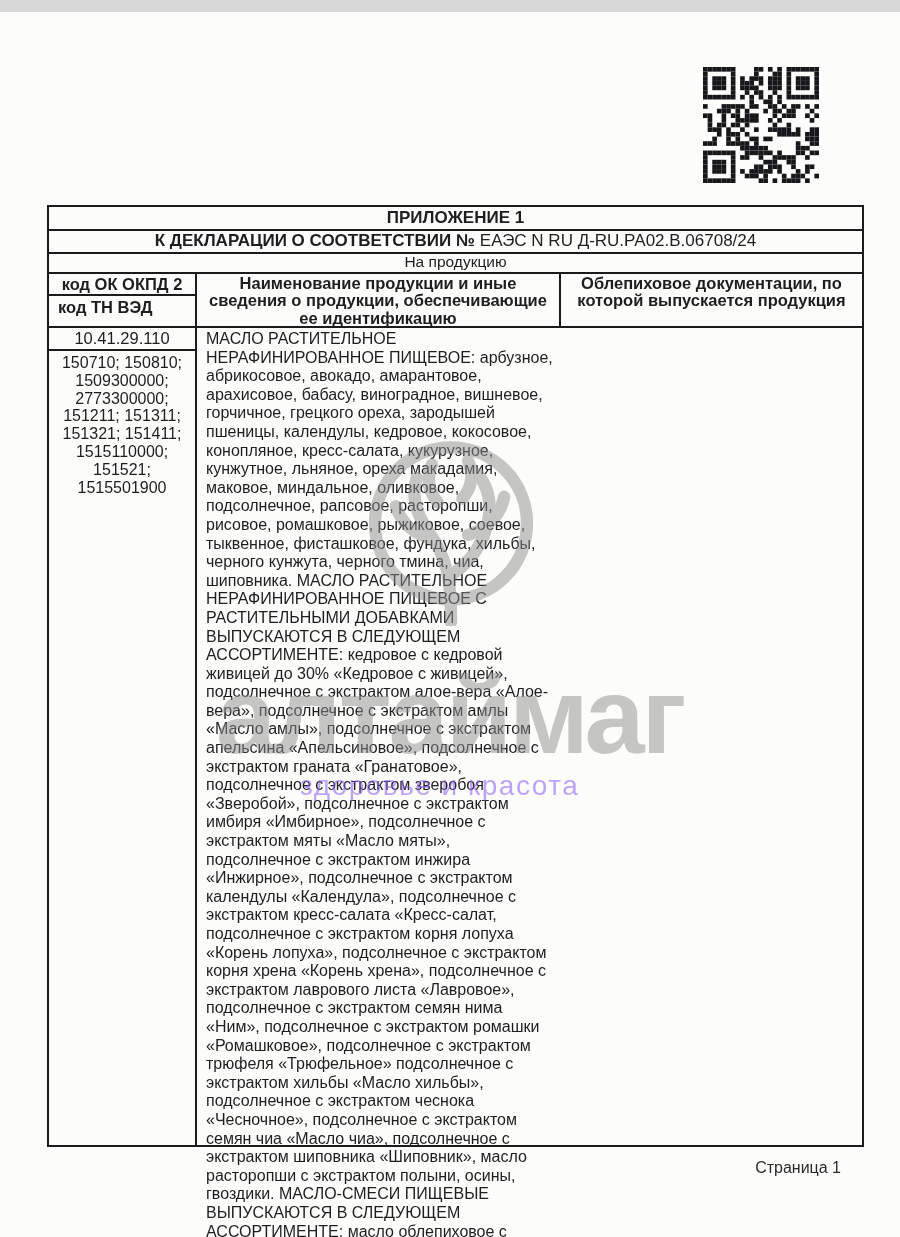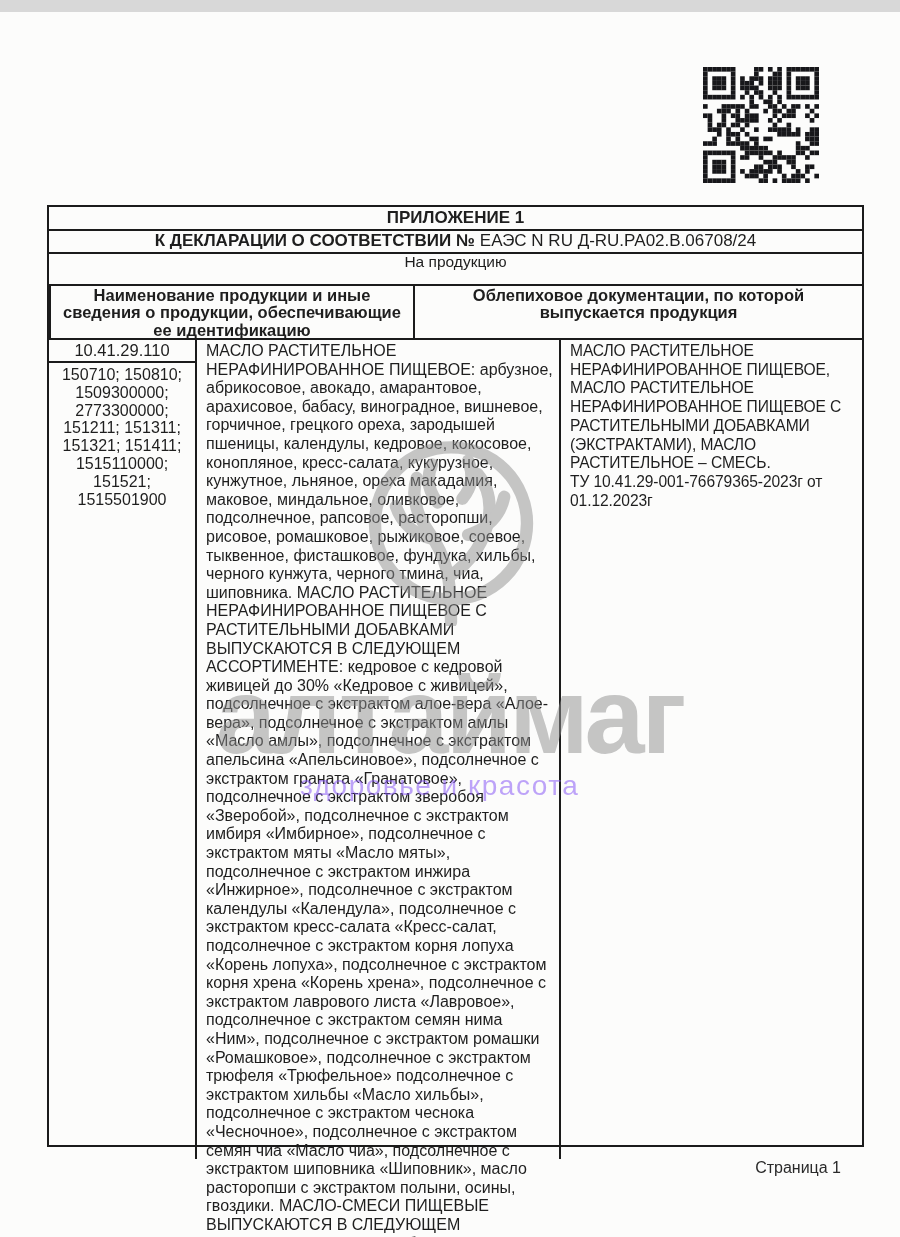--- a/index.html
+++ b/index.html
@@ -25,21 +25,21 @@
   
   .doc-table{
     position:absolute;left:47px;top:193px;width:817px;height:942px;
     border:2px solid #1b1b1b;box-sizing:border-box;z-index:2;
   }
   .t-row{box-sizing:border-box;}
   .r-title{height:22px;font-weight:bold;font-size:17px;line-height:22px;text-align:center;}
   .r-decl{height:23px;border-top:2px solid #1b1b1b;font-size:17px;line-height:20px;text-align:center;}
   .r-decl .lbl{font-weight:bold;}
   .r-decl .num{margin-left:5px;font-weight:normal;}
-  .r-sub{height:32px;border-top:2px solid #1b1b1b;font-size:15.5px;line-height:16px;text-align:center;}
+  .r-sub{height:20px;border-top:2px solid #1b1b1b;font-size:15.5px;line-height:16px;text-align:center;}
   .r-head{height:54px;border-top:2px solid #1b1b1b;display:flex;}
   .r-data{height:821px;border-top:2px solid #1b1b1b;display:flex;}
   .c1{width:146px;box-sizing:border-box;}
   .c2{width:364px;border-left:2px solid #1b1b1b;box-sizing:border-box;}
   .c3{flex:1;border-left:2px solid #1b1b1b;box-sizing:border-box;}
   .h1a{height:20px;font-weight:bold;font-size:16.5px;line-height:20px;text-align:center;}
   .h1b{border-top:2px solid #1b1b1b;font-weight:bold;font-size:16.5px;line-height:22px;padding-left:9px;}
   .h2,.h3{font-weight:bold;font-size:16.5px;line-height:17.4px;text-align:center;padding:1px 6px 0 6px;}
   .okpd{height:21px;line-height:20px;text-align:center;font-size:16.5px;border-bottom:2px solid #1b1b1b;}
   .tnved{padding-top:3px;text-align:center;font-size:16px;line-height:17.8px;}
@@ -374,43 +374,43 @@
   </div>
 
   <div class="doc-table">
     <div class="t-row r-title">ПРИЛОЖЕНИЕ 1</div>
     <div class="t-row r-decl">
       <span class="lbl">К ДЕКЛАРАЦИИ О СООТВЕТСТВИИ №</span><span class="num">ЕАЭС N RU Д-RU.РА02.В.06708/24</span>
     </div>
     <div class="t-row r-sub">На продукцию</div>
 
     <div class="t-row r-head">
+      <div class="c1">
+        <div class="h1a">код ОК ОКПД 2</div>
+        <div class="h1b">код ТН ВЭД</div>
+      </div>
       <div class="c2 h2">Наименование продукции и иные сведения о продукции, обеспечивающие ее идентификацию</div>
       <div class="c3 h3">Облепиховое документации, по которой выпускается продукция</div>
     </div>
 
     <div class="t-row r-data">
       <div class="c1">
         <div class="okpd">10.41.29.110</div>
         <div class="tnved">
             <div>150710; 150810;</div>
             <div>1509300000;</div>
             <div>2773300000;</div>
             <div>151211; 151311;</div>
             <div>151321; 151411;</div>
             <div>1515110000;</div>
             <div>151521;</div>
             <div>1515501900</div>
           </div>
       </div>
       <div class="c2 desc">МАСЛО РАСТИТЕЛЬНОЕ НЕРАФИНИРОВАННОЕ ПИЩЕВОЕ: арбузное, абрикосовое, авокадо, амарантовое, арахисовое, бабасу,  виноградное, вишневое, горчичное, грецкого ореха, зародышей пшеницы, календулы, кедровое, кокосовое, конопляное, кресс-салата, кукурузное, кунжутное, льняное, ореха макадамия, маковое, миндальное, оливковое, подсолнечное, рапсовое, расторопши, рисовое, ромашковое, рыжиковое, соевое, тыквенное, фисташковое, фундука, хильбы, черного кунжута, черного тмина, чиа, шиповника. МАСЛО РАСТИТЕЛЬНОЕ НЕРАФИНИРОВАННОЕ ПИЩЕВОЕ С РАСТИТЕЛЬНЫМИ ДОБАВКАМИ ВЫПУСКАЮТСЯ В СЛЕДУЮЩЕМ АССОРТИМЕНТЕ: кедровое с кедровой живицей до 30% «Кедровое с живицей», подсолнечное с экстрактом алое-вера «Алое-вера», подсолнечное с экстрактом амлы «Масло амлы», подсолнечное с экстрактом апельсина «Апельсиновое», подсолнечное с экстрактом граната «Гранатовое», подсолнечное с экстрактом зверобоя «Зверобой», подсолнечное с экстрактом имбиря «Имбирное», подсолнечное с экстрактом мяты «Масло мяты», подсолнечное с экстрактом инжира «Инжирное», подсолнечное с экстрактом календулы «Календула», подсолнечное с экстрактом кресс-салата «Кресс-салат,  подсолнечное с экстрактом корня лопуха «Корень лопуха», подсолнечное с экстрактом корня хрена «Корень хрена», подсолнечное с экстрактом лаврового листа «Лавровое», подсолнечное с экстрактом семян нима «Ним»,  подсолнечное с экстрактом ромашки «Ромашковое», подсолнечное с экстрактом трюфеля  «Трюфельное» подсолнечное с экстрактом хильбы «Масло хильбы», подсолнечное с экстрактом чеснока «Чесночное», подсолнечное с экстрактом семян чиа «Масло чиа», подсолнечное с экстрактом шиповника «Шиповник», масло расторопши с экстрактом полыни, осины, гвоздики. МАСЛО-СМЕСИ ПИЩЕВЫЕ ВЫПУСКАЮТСЯ В СЛЕДУЮЩЕМ АССОРТИМЕНТЕ: масло облепиховое с добавлением подсолнечного «Облепиховое» с массовой долей суммы каротиноидов до200 мг%,</div>
-      <div class="c3 docs">
-        <div>МАСЛО РАСТИТЕЛЬНОЕ НЕРАФИНИРОВАННОЕ ПИЩЕВОЕ,  МАСЛО РАСТИТЕЛЬНОЕ НЕРАФИНИРОВАННОЕ ПИЩЕВОЕ С РАСТИТЕЛЬНЫМИ ДОБАВКАМИ (ЭКСТРАКТАМИ), МАСЛО РАСТИТЕЛЬНОЕ – СМЕСЬ.</div>
-        <div>ТУ 10.41.29-001-76679365-2023г от 01.12.2023г</div>
-      </div>
     </div>
   </div>
 
   <div class="wm-circle">
     <svg viewBox="0 0 200 200" xmlns="http://www.w3.org/2000/svg" fill="none" stroke="#8f8f8f" stroke-width="13" stroke-linecap="round">
       <circle cx="100" cy="92" r="80"></circle>
       <path d="M100 196 C100 150 96 128 76 100 C62 80 58 62 64 44"></path>
       <path d="M98 148 C122 132 136 112 140 84 C142 68 138 52 128 40"></path>
       <path d="M80 108 C62 104 48 92 42 74"></path>
       <path d="M118 104 C138 98 152 84 156 64"></path>

